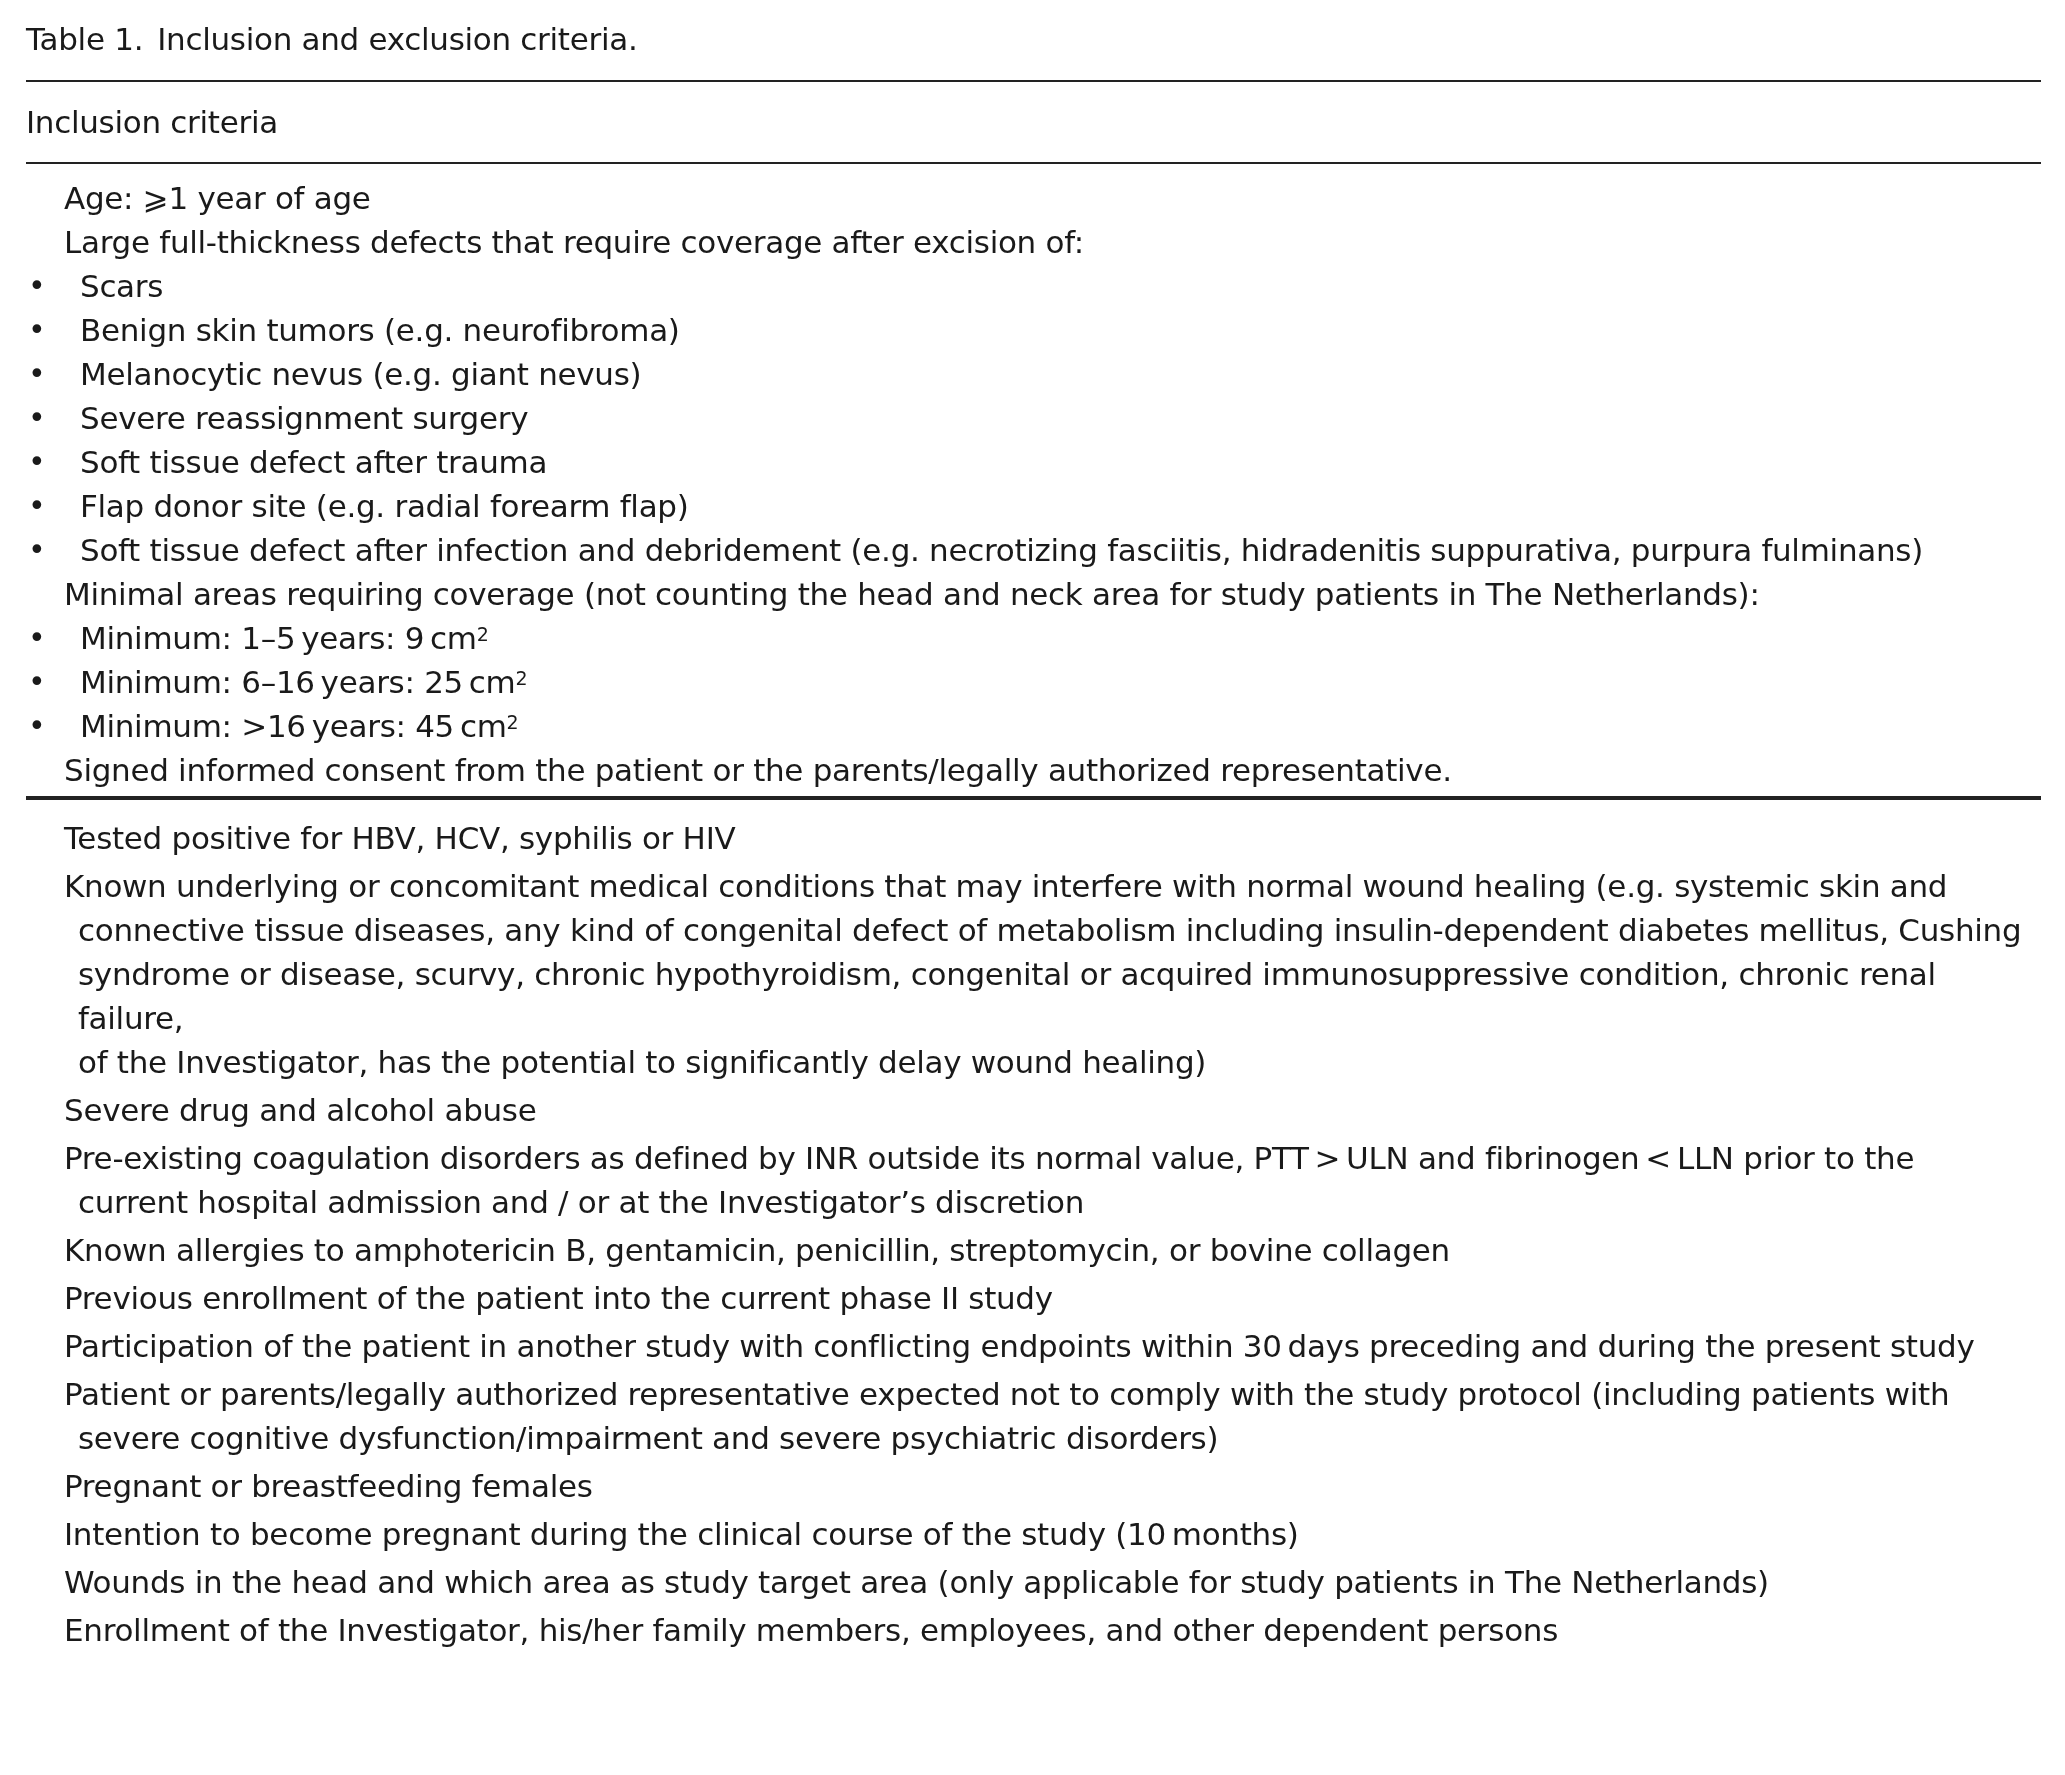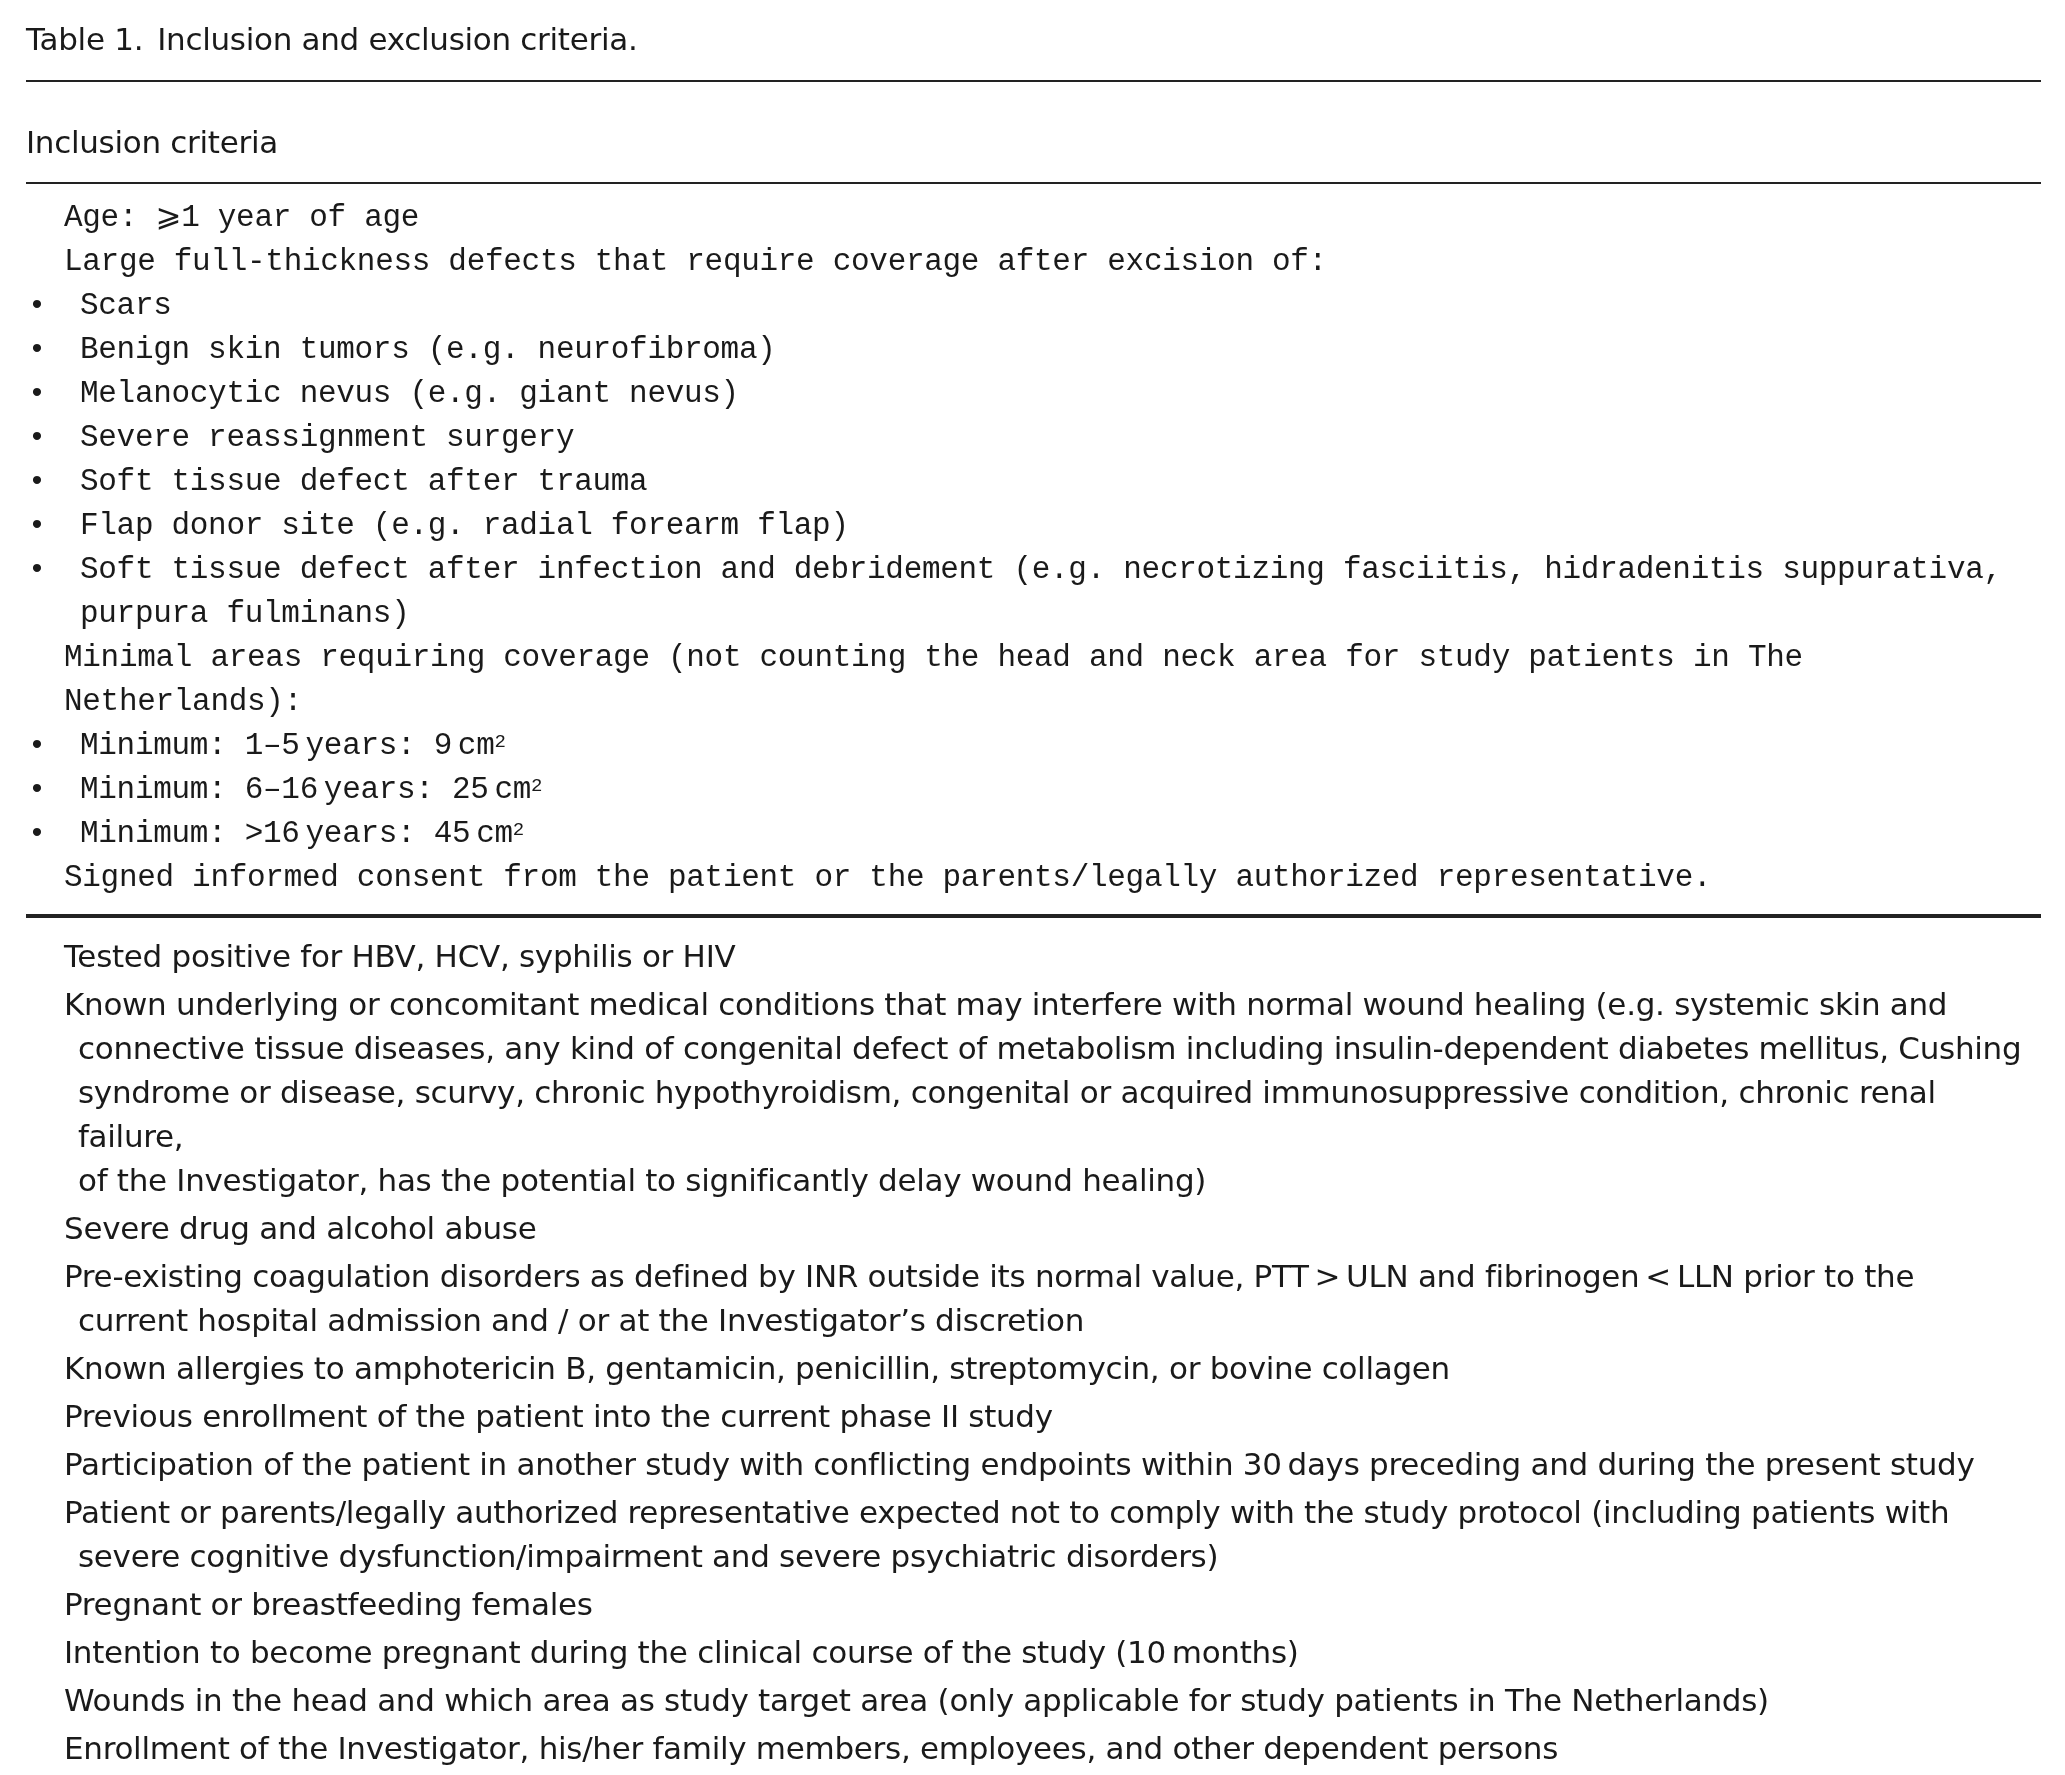--- a/index.html
+++ b/index.html
@@ -5,30 +5,30 @@
   html, body { margin: 0; padding: 0; background: #ffffff; }
   body {
     width: 2065px; height: 1775px; overflow: hidden;
     font-family: "DejaVu Sans", "Liberation Sans", sans-serif;
     color: #1a1a1a;
   }
   .page { position: relative; padding: 14px 26px 0 26px; box-sizing: border-box; width: 2065px; }
   .caption { font-size: 31px; line-height: 50px; margin: 0 0 16px 0; letter-spacing: -0.3px; }
   .caption .label { font-weight: normal; margin-right: 14px; }
   .rule { border-top: 2.5px solid #222; width: 2015px; }
-  .section-head { font-size: 31px; line-height: 52px; padding: 14px 0 14px 0; letter-spacing: -0.3px; margin-top: 20px; }
+  .section-head { font-size: 31px; line-height: 52px; padding: 14px 0 14px 0; letter-spacing: -0.3px; }
   .body { padding: 10px 0 10px 0; font-size: 31px; letter-spacing: -0.3px; }
   .line { line-height: 44px; padding-left: 38px; }
   .bullet { position: relative; line-height: 44px; padding-left: 54px; }
   .bullet::before { content: "\2022"; position: absolute; left: 2px; top: 0; font-size: 30px; }
   .entry { margin-bottom: 4px; }
   .entry .first { line-height: 44px; padding-left: 38px; }
   .entry .wrap { line-height: 44px; padding-left: 52px; }
   sup { font-size: 19px; vertical-align: top; position: relative; top: -4px; }
-  .incl-body { padding-top: 12px; padding-bottom: 14px; font-family: Liberation Mono, monospace; }
+  .incl-body { padding-top: 12px; padding-bottom: 4px; }
   .excl-body { padding-top: 16px; padding-bottom: 16px; }
 </style>
 </head>
 <body>
 
 <div class="page">
   <div class="caption">
     <span class="label">Table 1.</span><span>Inclusion and exclusion criteria.</span>
   </div>
 

